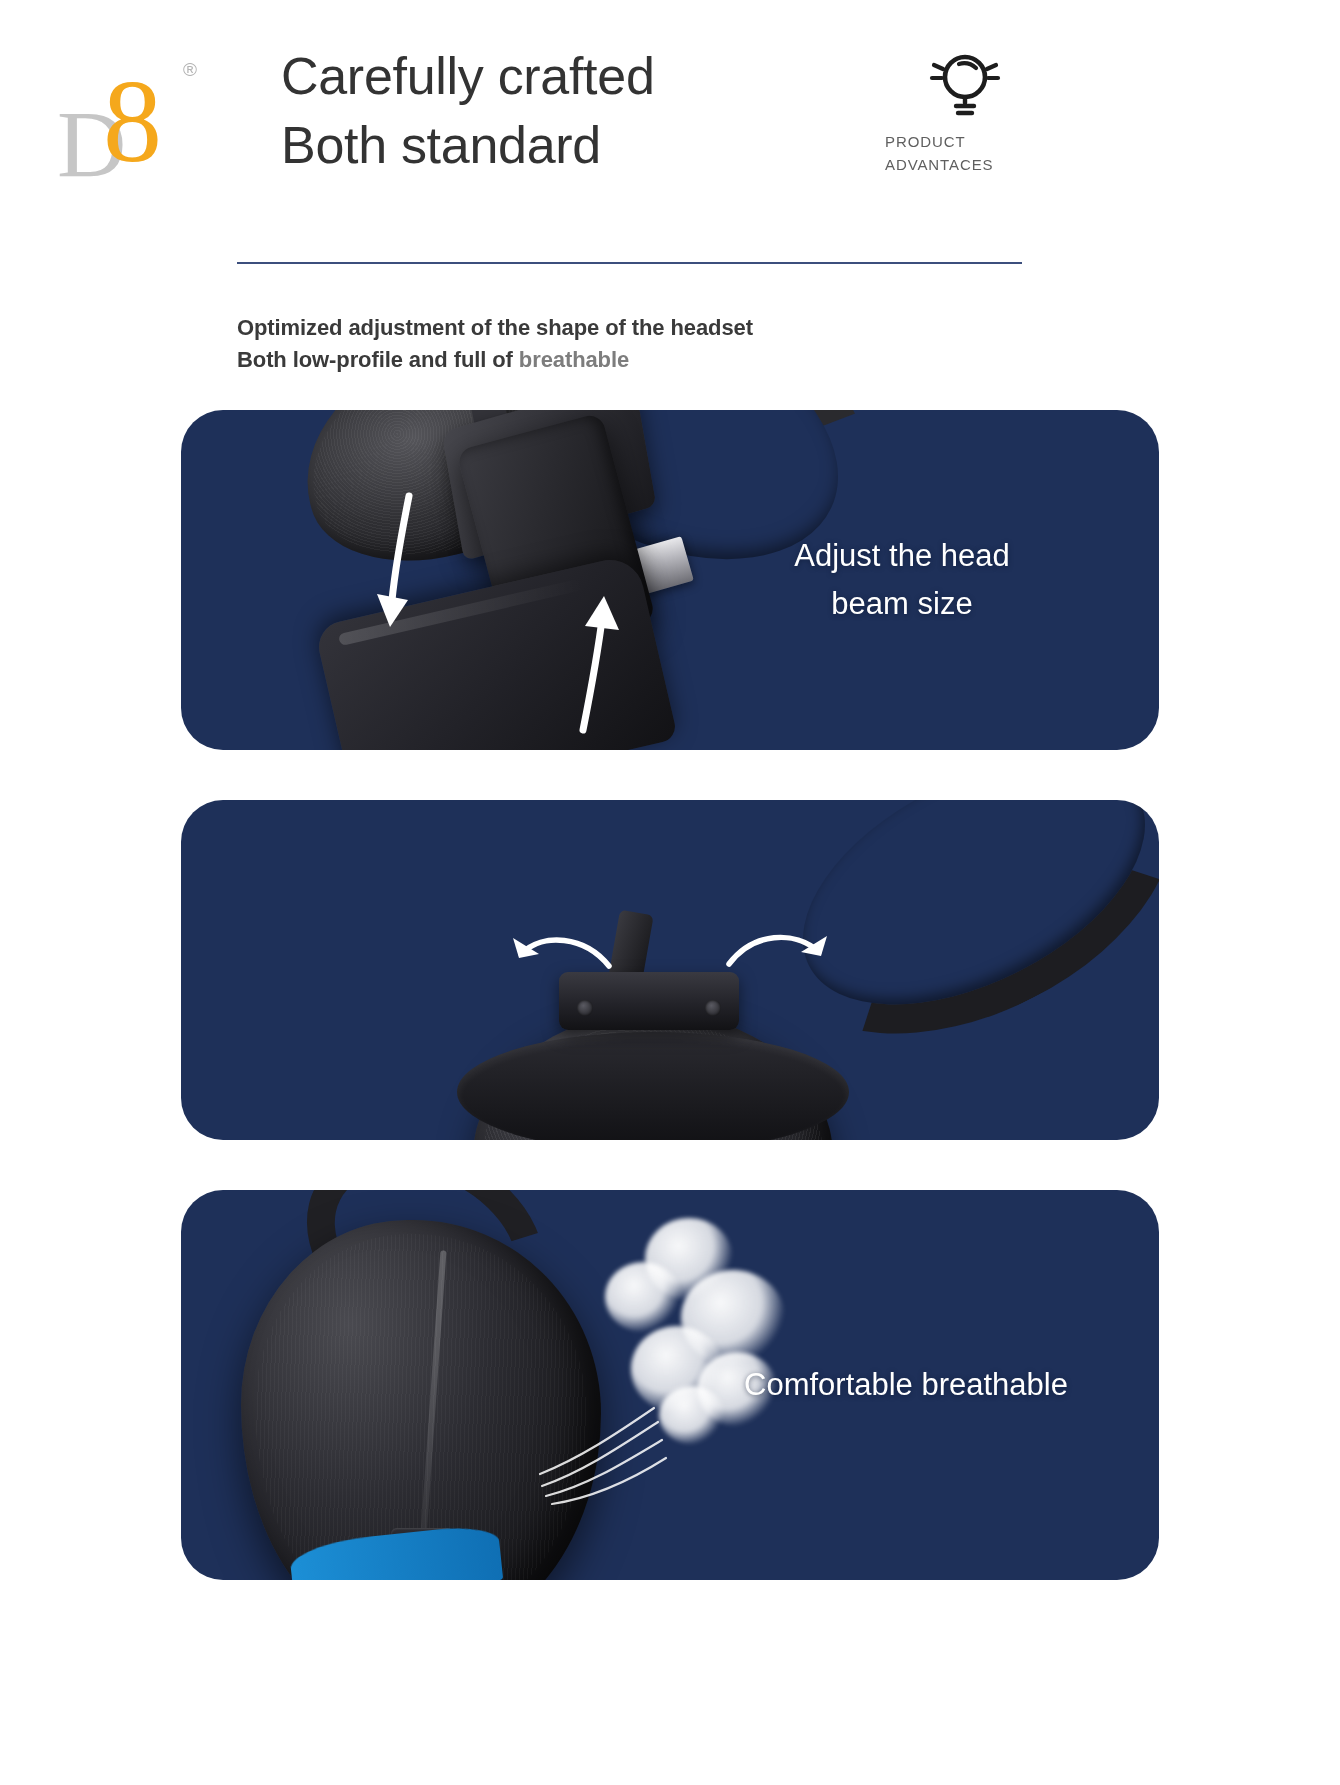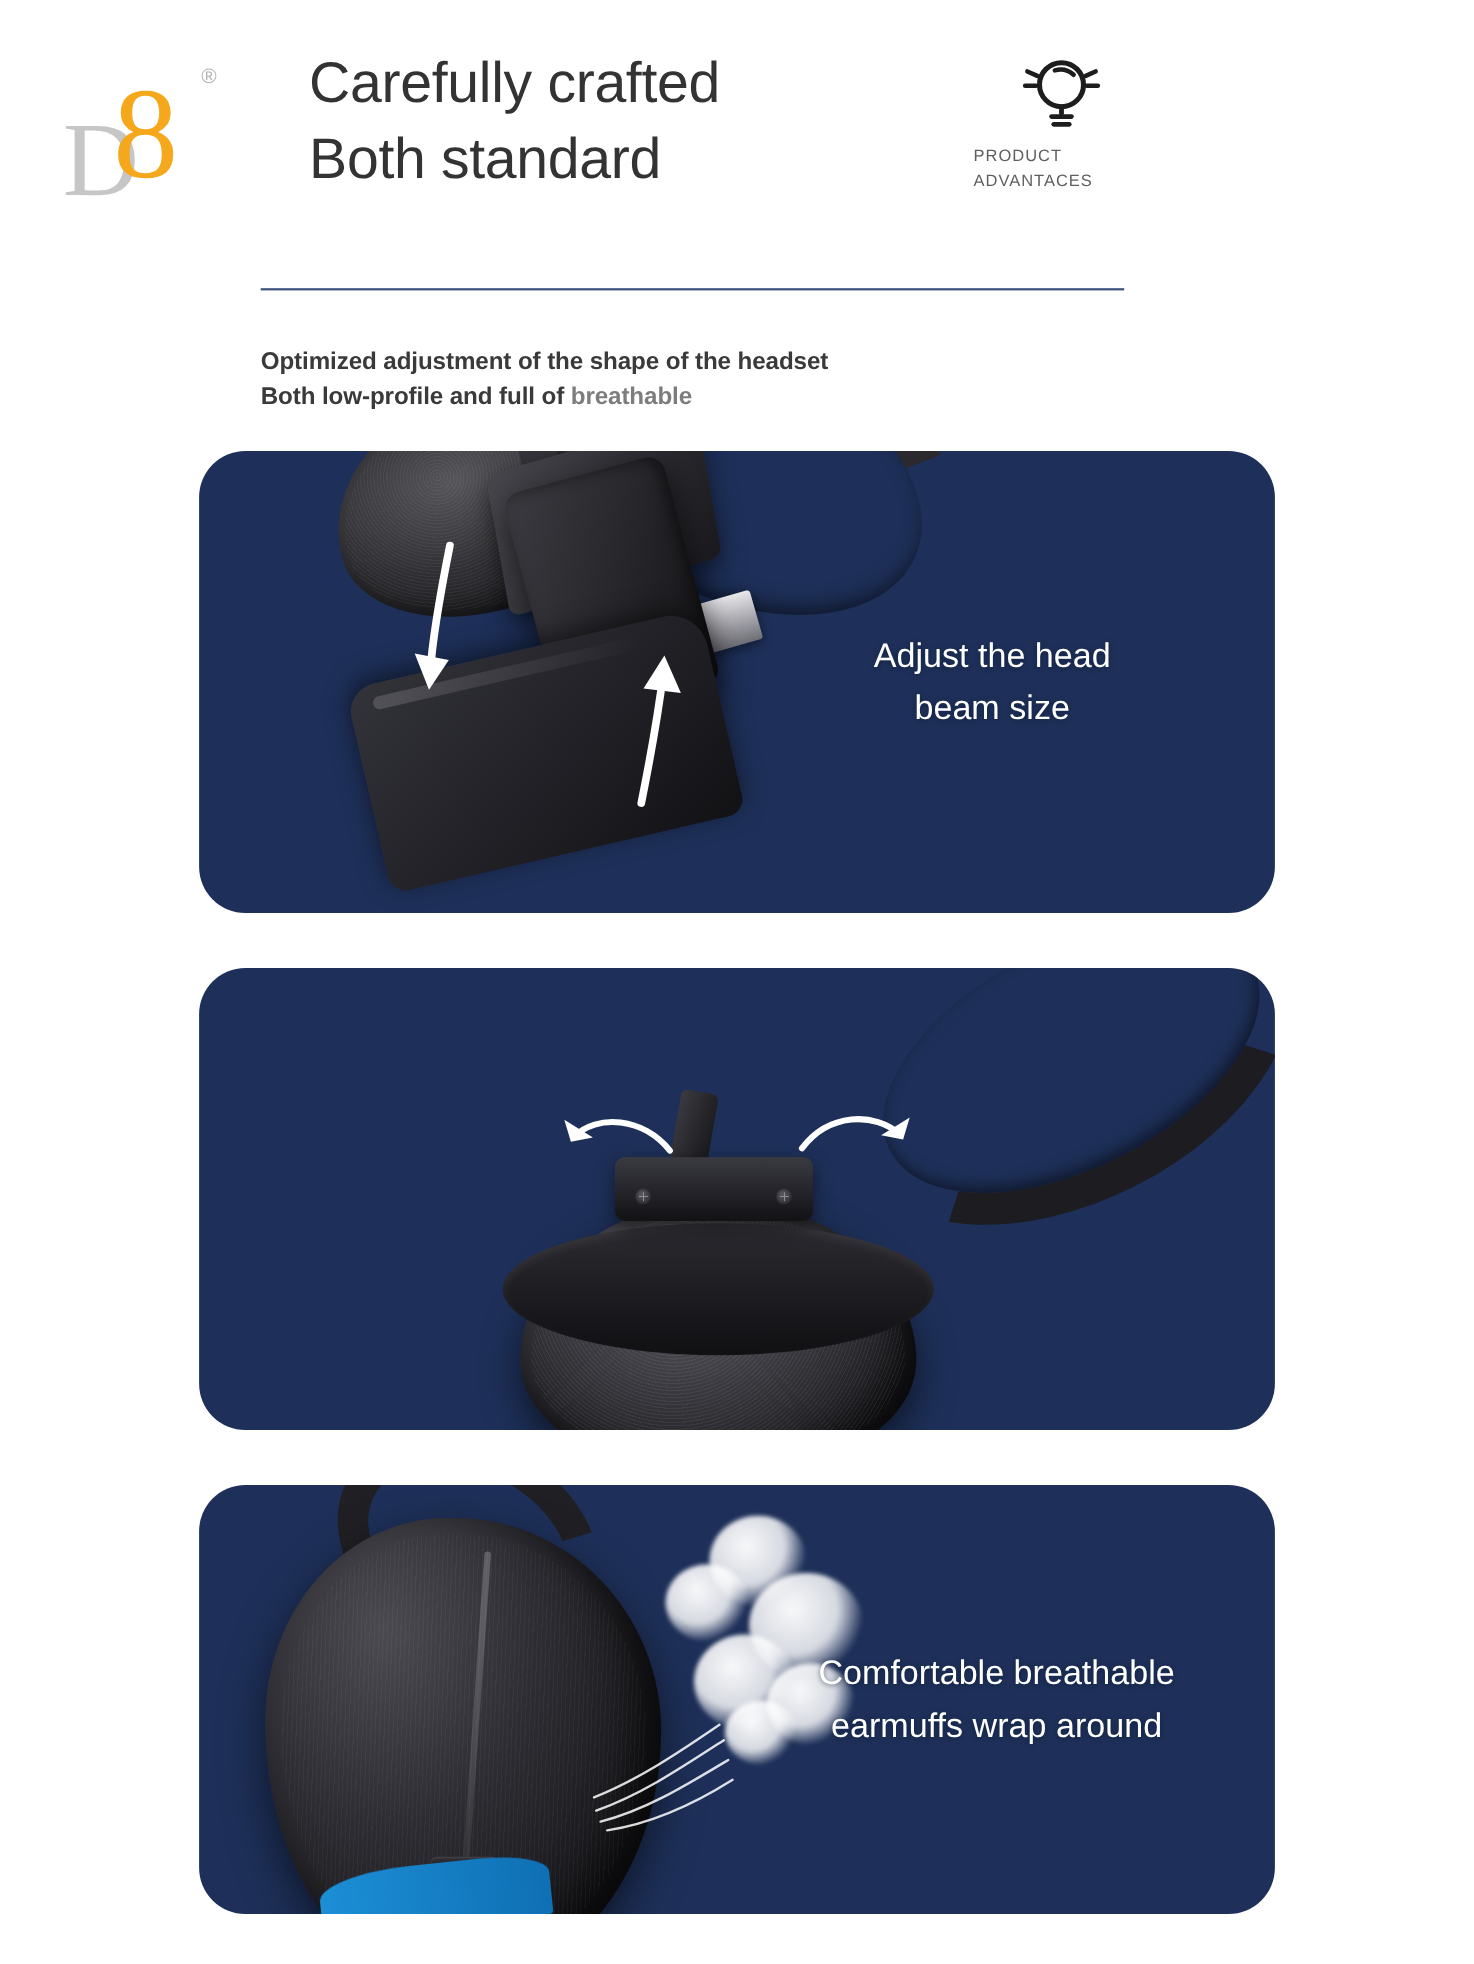--- a/index.html
+++ b/index.html
@@ -59,21 +59,21 @@
     color:#3a3a3a; letter-spacing:-0.1px;
   }
   .subhead .muted{ color:#7d7d7d; }
 
   
   .cards{ position:absolute; left:0; top:410px; width:100%; }
 
   .card{
     position:relative;
     width:978px; margin:0 auto 50px auto;
-    height:420px;
+    height:340px;
     border-radius:42px;
     background:#1e3059;
     overflow:hidden;
   }
   .card.tall{ height:390px; }
 
   .card-caption{
     position:absolute; z-index:6;
     color:#ffffff; font-size:31px; font-weight:400;
     line-height:1.55; text-align:center;
@@ -396,16 +396,15 @@
         <span class="puff p2"></span>
         <span class="puff p3"></span>
         <span class="puff p4"></span>
         <span class="puff p5"></span>
         <span class="puff p6"></span>
       </div>
     </div>
 
     <div class="card-caption cap-r3">
       <div>Comfortable breathable</div>
-      <div>earmuffs wrap around</div>
     </div>
   </div>
 </div>
 
 </body></html>

